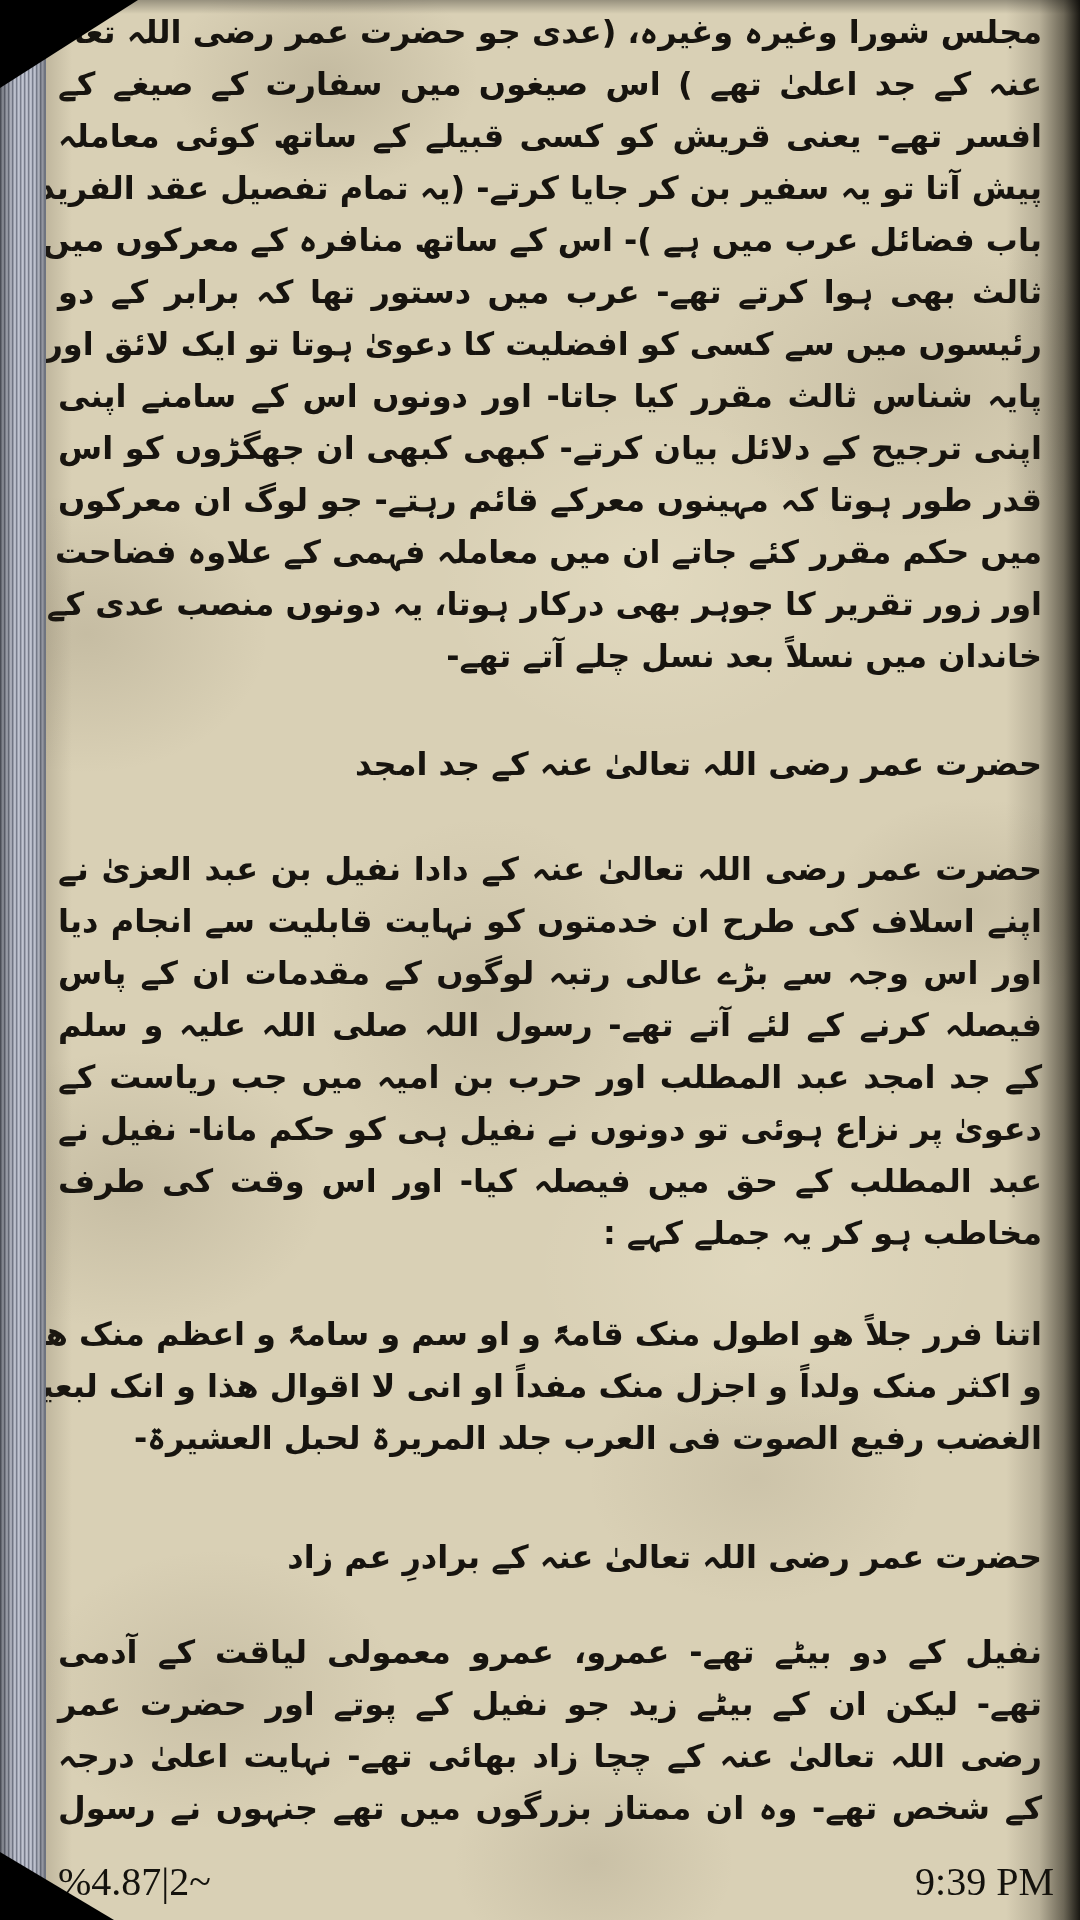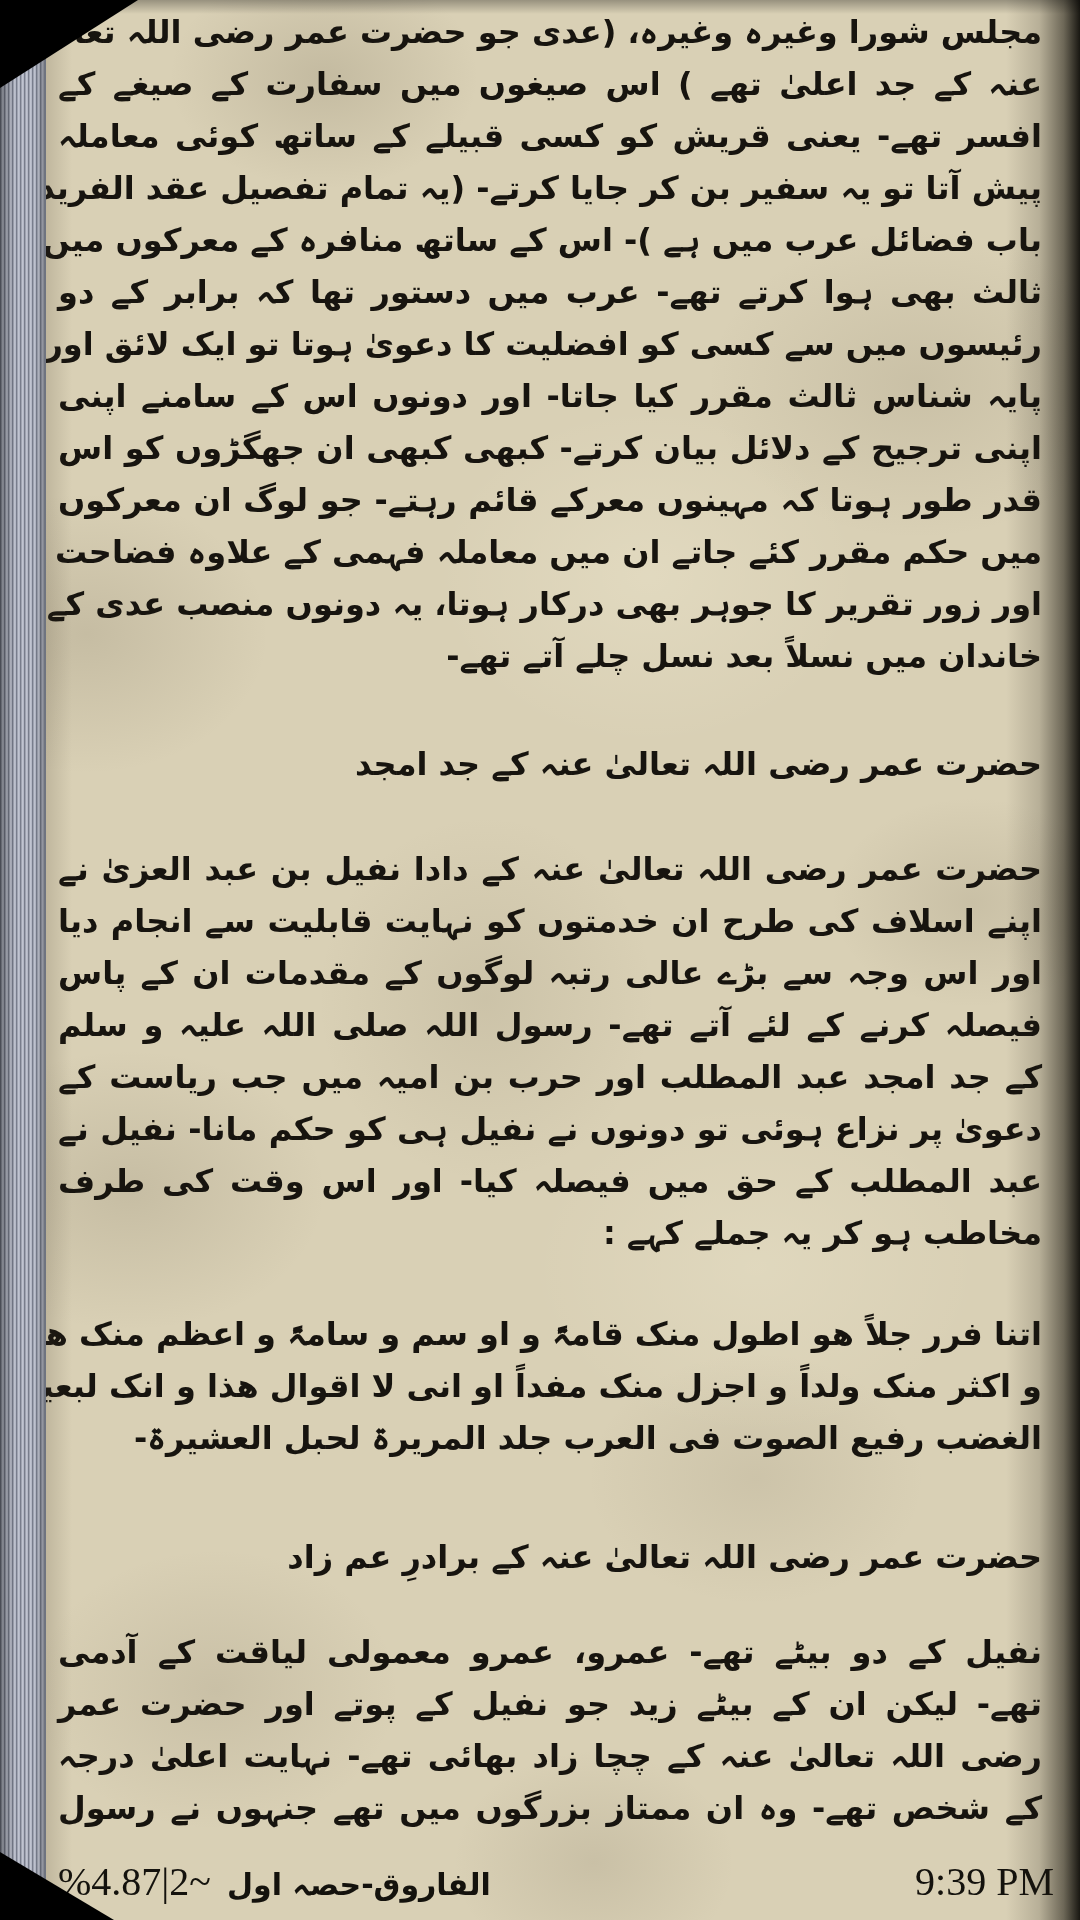--- a/index.html
+++ b/index.html
@@ -45,21 +45,21 @@
     height:52px;line-height:52px;font-size:32px;font-weight:bold;
     font-family:"DejaVu Sans",sans-serif;white-space:nowrap;}
   .bline.short{text-align-last:right;}
   .heading{direction:rtl;text-align:right;height:52px;line-height:52px;font-size:32px;
     font-weight:bold;margin:0;}
   .mt-h1{margin-top:56px;} .mt-p2{margin-top:53px;} .mt-ar{margin-top:49px;}
   .mt-h2{margin-top:67px;} .mt-p3{margin-top:43px;}
   
   .footer{position:absolute;left:58px;right:26px;bottom:10px;height:52px;z-index:4;
     display:flex;justify-content:space-between;align-items:baseline;color:#14120d;}
-  .footer-left{display:flex;align-items:baseline;gap:16px;direction:ltr;}
+  .footer-left{display:flex;align-items:baseline;gap:3px;direction:ltr;}
   .footer-progress{font-family:"Liberation Serif","DejaVu Serif",serif;font-size:40px;}
   .footer-title{font-size:30px;font-weight:bold;direction:rtl;
     font-family:"DejaVu Sans",sans-serif;}
   .footer-time{font-family:"Liberation Serif","DejaVu Serif",serif;font-size:40px;}
 </style>
 </head>
 <body>
 
 <div class="screen">
   <div class="page">
@@ -106,21 +106,20 @@
         <div class="bline">نفیل کے دو بیٹے تھے- عمرو، عمرو معمولی لیاقت کے آدمی</div>
         <div class="bline">تھے- لیکن ان کے بیٹے زید جو نفیل کے پوتے اور حضرت عمر</div>
         <div class="bline">رضی اللہ تعالیٰ عنہ کے چچا زاد بھائی تھے- نہایت اعلیٰ درجہ</div>
         <div class="bline">کے شخص تھے- وہ ان ممتاز بزرگوں میں تھے جنہوں نے رسول</div>
       </div>
     </div>
 
     <div class="footer">
       <div class="footer-left">
         <span class="footer-progress">%4.87|2~</span>
-        <span class="footer-title">الفاروق-حصہ اول</span>
       </div>
       <div class="footer-time">9:39 PM</div>
     </div>
 
     <div class="page-crease"></div>
     <div class="page-stack"></div>
     <div class="right-shadow"></div>
     <div class="top-vignette"></div>
     <div class="curl-tl"></div>
     <div class="curl-bl"></div>

